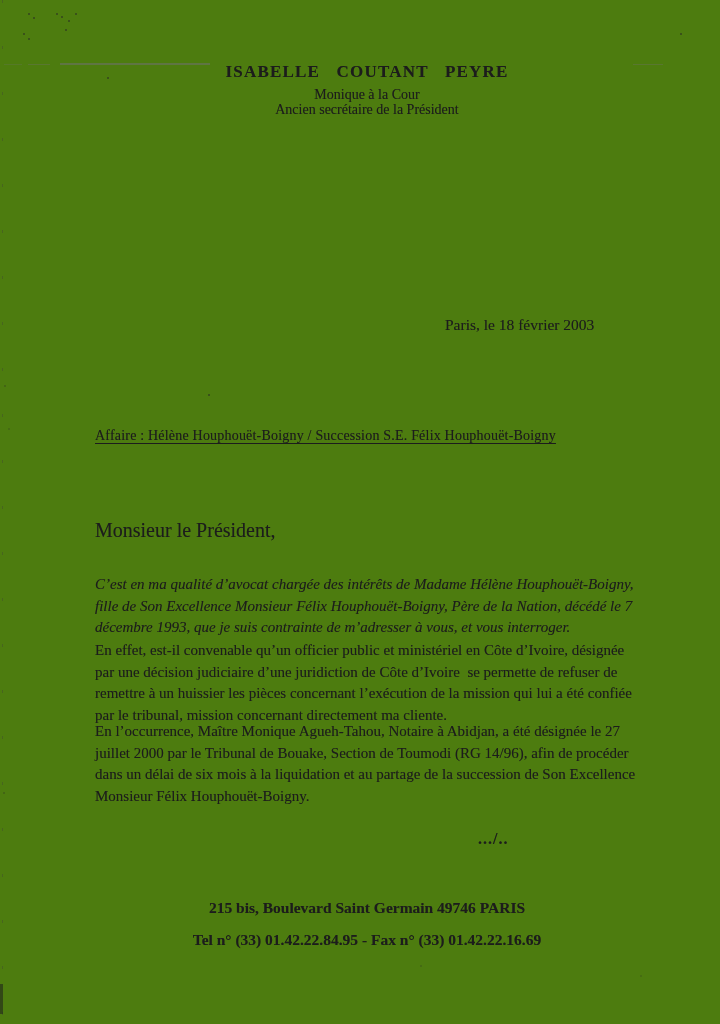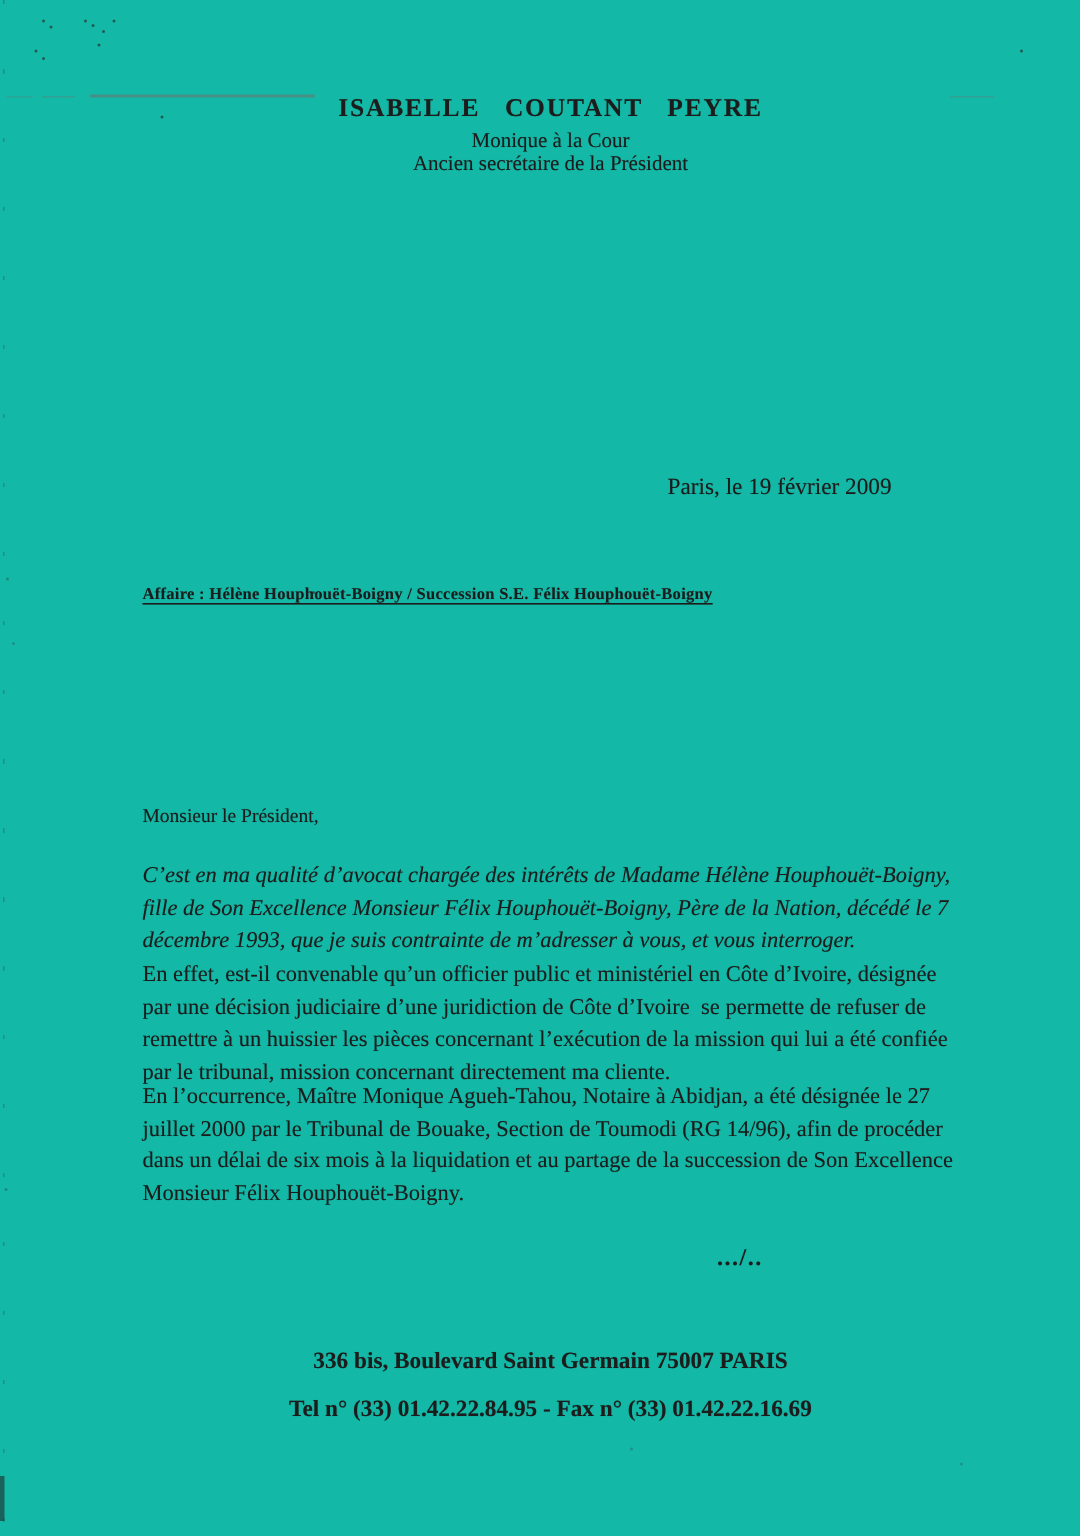--- a/index.html
+++ b/index.html
@@ -5,21 +5,21 @@
   html, body {
     margin: 0;
     padding: 0;
     background: #e8e8e8;
   }
   .page {
     position: relative;
     width: 720px;
     height: 1024px;
     margin: 0 auto;
-    background: #14b8a6;
+    background: #4d7c0f;
     overflow: hidden;
     font-family: "Liberation Serif", "DejaVu Serif", serif;
     color: #1c1c1c;
   }
   .abs { position: absolute; }
   .pre { white-space: pre; }
   .txt {
     text-shadow: 0 0 0.5px rgba(30,30,30,0.4);
   }
 
@@ -51,32 +51,32 @@
   }
 
   
   .dateline {
     left: 445px; top: 316px;
     font-size: 15.5px;
   }
 
   
   .subject {
-    left: 95px; top: 390px;
-    font-size: 11px;
-    font-weight: bold;
+    left: 95px; top: 428px;
+    font-size: 14px;
+    font-weight: normal;
     text-decoration: underline;
     text-underline-offset: 3px;
     letter-spacing: 0.2px;
   }
 
   
   .salutation {
-    left: 95px; top: 536px;
-    font-size: 13px;
+    left: 95px; top: 519px;
+    font-size: 20px;
   }
   .para {
     left: 95px;
     font-size: 15px;
     line-height: 21.5px;
   }
   .p1 { top: 574px; font-style: italic; }
   .p2 { top: 640px; }
   .p3 { top: 721px; }
 
@@ -158,36 +158,36 @@
   <div class="speck" style="left:8px;   top:428px; opacity:.4;"></div>
   <div class="speck" style="left:3px;   top:792px; opacity:.5;"></div>
   <div class="speck" style="left:420px; top:965px; opacity:.4;"></div>
   <div class="speck" style="left:640px; top:975px; opacity:.35;"></div>
 
   <div class="abs txt lh-name">ISABELLE COUTANT PEYRE</div>
   <div class="abs txt lh-role1">Monique à la Cour</div>
   <div class="abs txt lh-role2">Ancien secrétaire de la Président</div>
 
 
-  <div class="abs txt dateline">Paris, le 19 février 2009</div>
+  <div class="abs txt dateline">Paris, le 18 février 2003</div>
 
   <div class="abs txt subject">Affaire : Hélène Houphouët-Boigny / Succession S.E. Félix Houphouët-Boigny</div>
 
   <div class="abs txt salutation">Monsieur le Président,</div>
 
   <div class="abs txt pre para p1">C’est en ma qualité d’avocat chargée des intérêts de Madame Hélène Houphouët-Boigny,
 fille de Son Excellence Monsieur Félix Houphouët-Boigny, Père de la Nation, décédé le 7
 décembre 1993, que je suis contrainte de m’adresser à vous, et vous interroger.</div>
   <div class="abs txt pre para p2">En effet, est-il convenable qu’un officier public et ministériel en Côte d’Ivoire, désignée
 par une décision judiciaire d’une juridiction de Côte d’Ivoire  se permette de refuser de
 remettre à un huissier les pièces concernant l’exécution de la mission qui lui a été confiée
 par le tribunal, mission concernant directement ma cliente.</div>
   <div class="abs txt pre para p3">En l’occurrence, Maître Monique Agueh-Tahou, Notaire à Abidjan, a été désignée le 27
 juillet 2000 par le Tribunal de Bouake, Section de Toumodi (RG 14/96), afin de procéder
 dans un délai de six mois à la liquidation et au partage de la succession de Son Excellence
 Monsieur Félix Houphouët-Boigny.</div>
 
   <div class="abs txt continuation">.../..</div>
 
-  <div class="abs txt footer-address">336 bis, Boulevard Saint Germain 75007 PARIS</div>
+  <div class="abs txt footer-address">215 bis, Boulevard Saint Germain 49746 PARIS</div>
   <div class="abs txt footer-contacts">Tel n° (33) 01.42.22.84.95 - Fax n° (33) 01.42.22.16.69</div>
 
 </div>
 
 </body></html>

